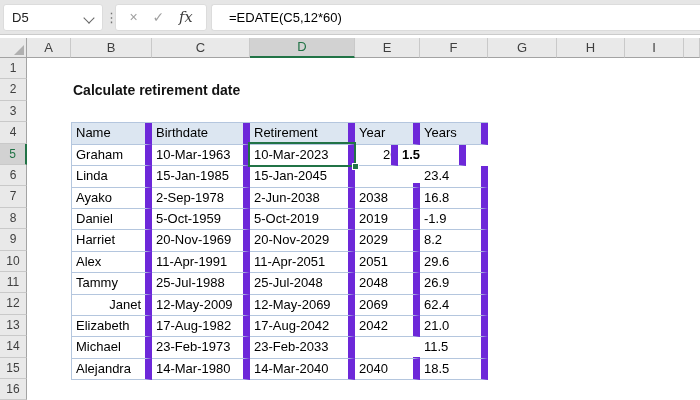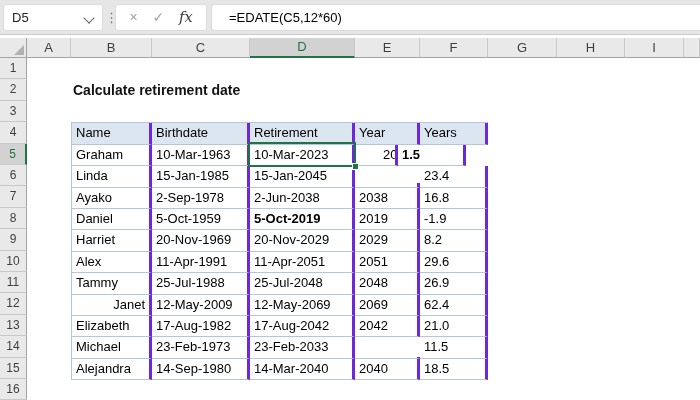--- a/index.html
+++ b/index.html
@@ -49,21 +49,21 @@
          border-right:1px solid #a3a3a3;border-bottom:1px solid #c9c9c9;
          box-sizing:border-box;text-align:center;font-size:12px;color:#3f3f3f;}
   .row-h.sel{background:#d2d2d2;border-right:2px solid #217346;color:#217346;}
 
   
   .title-cell{left:73px;top:80px;height:21px;line-height:21px;
               font-size:14px;font-weight:bold;color:#131313;white-space:nowrap;}
   .xl-table{left:71px;top:122.4px;border-left:1px solid #b4c6de;
             border-top:1px solid #b4c6de;z-index:1;}
   .t-row{display:flex;height:21.4px;}
-  .t-cell{box-sizing:border-box;border-right:3px solid #6d28d9;
+  .t-cell{box-sizing:border-box;border-right:7px solid #6d28d9;
           border-bottom:1px solid #b4c6de;background:#fff;
           font-size:13px;color:#000;line-height:20px;padding:0 4px;
           white-space:nowrap;overflow:hidden;flex:none;}
   .t-head{background:#dce6f1;}
   .ta-l{text-align:left;}
   .ta-r{}
 
   
   .sel-border{left:248px;top:142px;width:108px;height:25px;
               border:2px solid #217346;box-sizing:border-box;z-index:3;background:transparent;}
@@ -123,21 +123,21 @@
       <div class="t-row">
         <div class="t-cell ta-l" style="width: 80px;">Ayako</div>
         <div class="t-cell ta-r" style="width: 98px;">2-Sep-1978</div>
         <div class="t-cell ta-r" style="width: 105px;">2-Jun-2038</div>
         <div class="t-cell ta-r" style="width: 65px;">2038</div>
         <div class="t-cell ta-r" style="width: 68px;">16.8</div>
       </div>
       <div class="t-row">
         <div class="t-cell ta-l" style="width: 80px;">Daniel</div>
         <div class="t-cell ta-r" style="width: 98px;">5-Oct-1959</div>
-        <div class="t-cell ta-r" style="width: 105px; font-weight: bold;">5-Oct-2019</div>
+        <div class="t-cell ta-r" style="width: 105px;">5-Oct-2019</div>
         <div class="t-cell ta-r" style="width: 65px;">2019</div>
         <div class="t-cell ta-r" style="width: 68px;">-1.9</div>
       </div>
       <div class="t-row">
         <div class="t-cell ta-l" style="width: 80px;">Harriet</div>
         <div class="t-cell ta-r" style="width: 98px;">20-Nov-1969</div>
         <div class="t-cell ta-r" style="width: 105px;">20-Nov-2029</div>
         <div class="t-cell ta-r" style="width: 65px;">2029</div>
         <div class="t-cell ta-r" style="width: 68px;">8.2</div>
       </div>
@@ -171,21 +171,21 @@
       </div>
       <div class="t-row">
         <div class="t-cell ta-l" style="width: 80px;">Michael</div>
         <div class="t-cell ta-r" style="width: 98px;">23-Feb-1973</div>
         <div class="t-cell ta-r" style="width: 105px;">23-Feb-2033</div>
         <div class="t-cell ta-r" style="width: 65px; margin-top: 20px;">2033</div>
         <div class="t-cell ta-r" style="width: 68px;">11.5</div>
       </div>
       <div class="t-row">
         <div class="t-cell ta-l" style="width: 80px;">Alejandra</div>
-        <div class="t-cell ta-r" style="width: 98px;">14-Sep-1980</div>
+        <div class="t-cell ta-r" style="width: 98px;">14-Mar-1980</div>
         <div class="t-cell ta-r" style="width: 105px;">14-Mar-2040</div>
         <div class="t-cell ta-r" style="width: 65px;">2040</div>
         <div class="t-cell ta-r" style="width: 68px;">18.5</div>
       </div>
     </div>
 
   <div class="abs sel-border"></div>
   <div class="abs fill-handle"></div>
 <div class="col-h" style="left: 27px; width: 44px;">A</div>
     <div class="col-h" style="left: 71px; width: 81px;">B</div>

